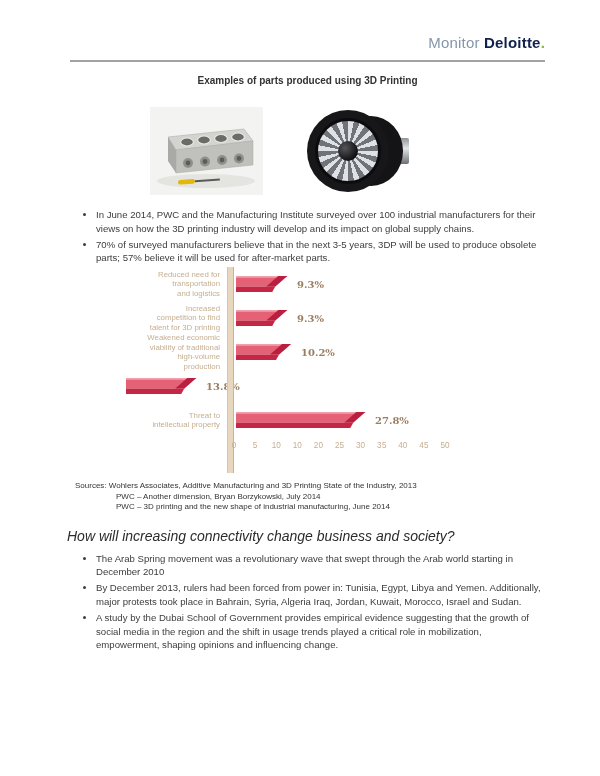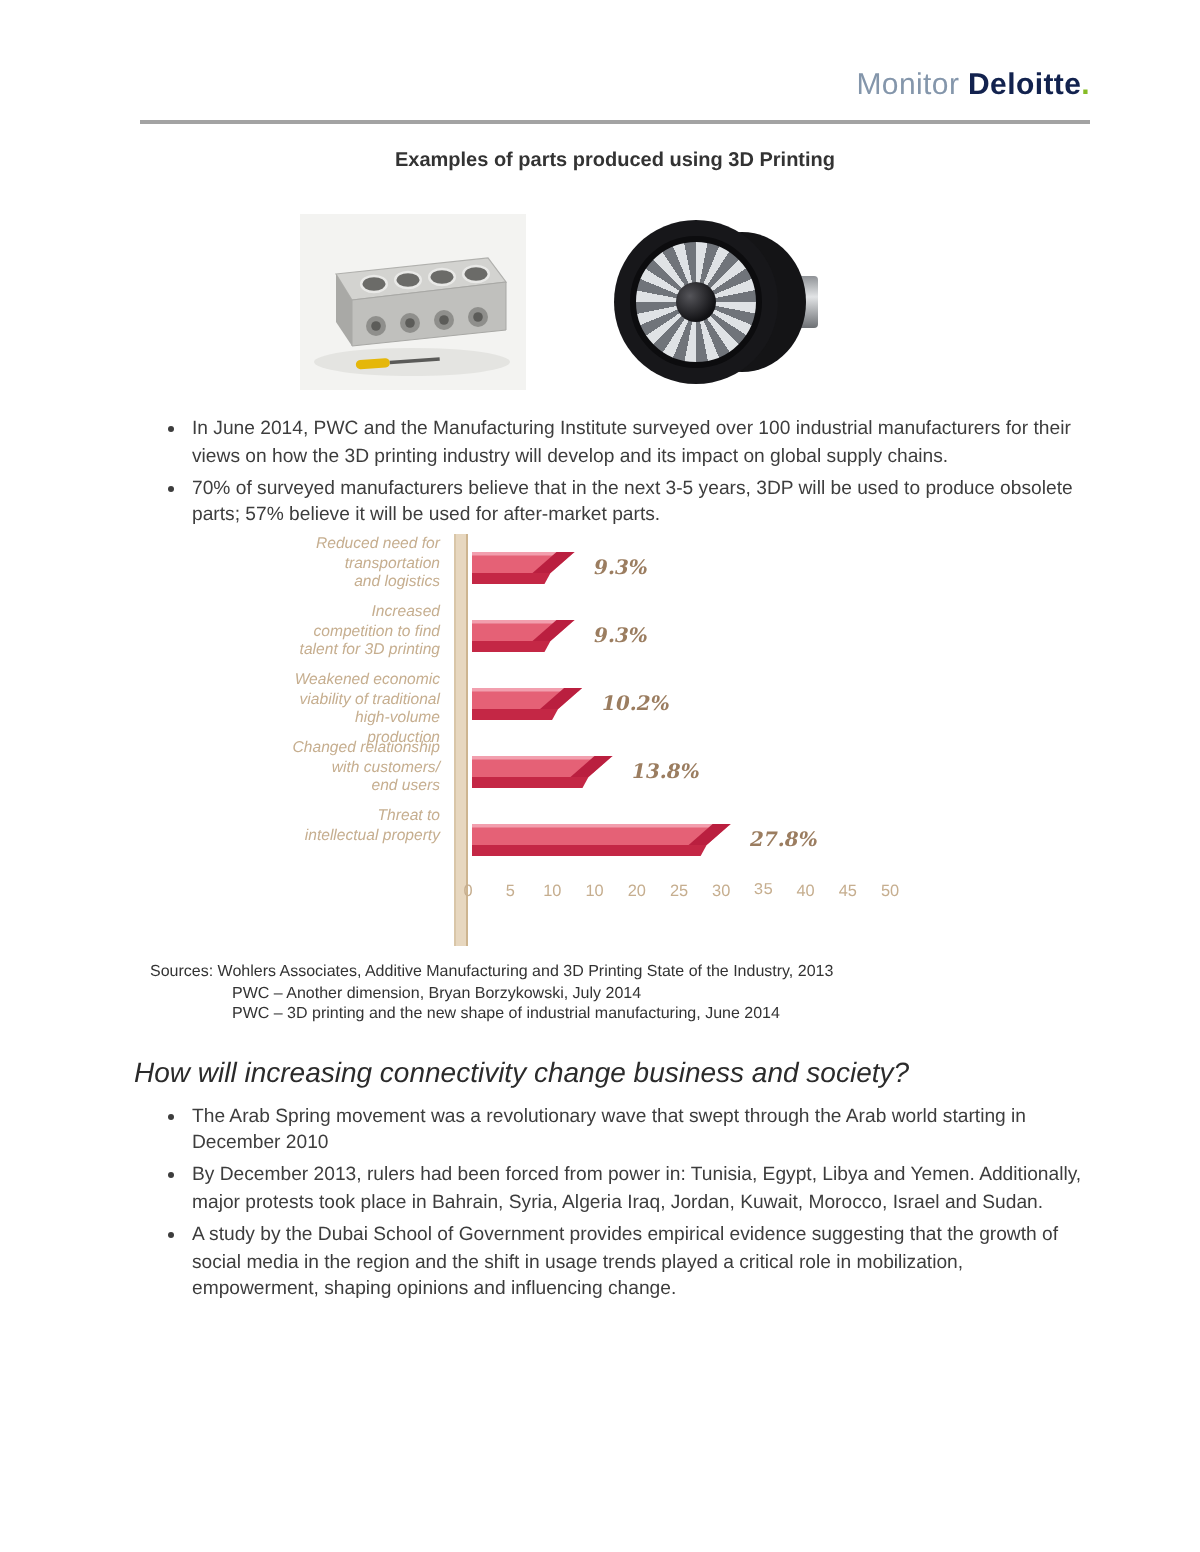--- a/index.html
+++ b/index.html
@@ -40,21 +40,21 @@
   ul.bullets { margin-top:12px; padding-left:26px; list-style:disc; }
   ul.bullets li { font-size:9.6px; line-height:13.8px; color:#3d3d3d; margin-bottom:2px; }
 
   
   .ctitle { margin:34px 0 4px 75px; width:380px; font-weight:700; font-size:8.8px;
     line-height:10.5px; color:#c4837a; }
   .ctitle .q { color:#ad2e3b; margin-right:3px; }
   .chart-body { position:relative; margin-left:40px; width:470px; }
   .cstrip { position:absolute; left:117px; top:0; width:7px; height:206px; background:#e7d7bf;
     border-left:1px solid #d9c6a8; border-right:1px solid #cdb48f; }
-  .crow { display:flex; height:34px;font-style:italic; }
+  .crow { display:flex; align-items:center; height:34px; }
   .clab { width:110px; text-align:right; font-size:7.8px; line-height:9.6px; color:#c6ae8f;
     white-space:pre-line; }
   .cbarwrap { display:flex; align-items:center; margin-left:16px; }
   .cval { margin-left:7px; font-family:"DejaVu Serif", serif; font-weight:700; font-size:10px;
     color:#9b7d60; }
   .cticks { position:relative; height:14px; margin-top:4px; }
   .ctick { position:absolute; transform:translateX(-50%); font-size:8.2px; color:#c6ae8f; }
 
   
   .sources { margin-top:26px; font-size:8px; line-height:10.5px; color:#333; margin-left:5px; }
@@ -163,23 +163,20 @@
               <svg width="58" height="16">
                 <polygon points="0,0 55.044,0 43.044,10.5 0,10.5" fill="#e56176"></polygon>
                 <polygon points="0,0 55.044,0 53.044,1.8 0,1.8" fill="#f29fae"></polygon>
                 <polygon points="55.044,0 43.044,10.5 34.044,10.5 46.044,0" fill="#ba1f3f"></polygon>
                 <polygon points="0,10.5 43.044,10.5 40.044,16 0,16" fill="#c42745"></polygon>
               </svg>
               <span class="cval">10.2%</span>
             </div>
           </div>
           <div class="crow">
-            <div class="clab">Changed relationship
-with customers/
-end users</div>
             <div class="cbarwrap">
               <svg width="73" height="16">
                 <polygon points="0,0 70.23599999999999,0 58.236,10.5 0,10.5" fill="#e56176"></polygon>
                 <polygon points="0,0 70.23599999999999,0 68.23599999999999,1.8 0,1.8" fill="#f29fae"></polygon>
                 <polygon points="70.23599999999999,0 58.236,10.5 49.236,10.5 61.236,0" fill="#ba1f3f"></polygon>
                 <polygon points="0,10.5 58.236,10.5 55.236,16 0,16" fill="#c42745"></polygon>
               </svg>
               <span class="cval">13.8%</span>
             </div>
           </div>

